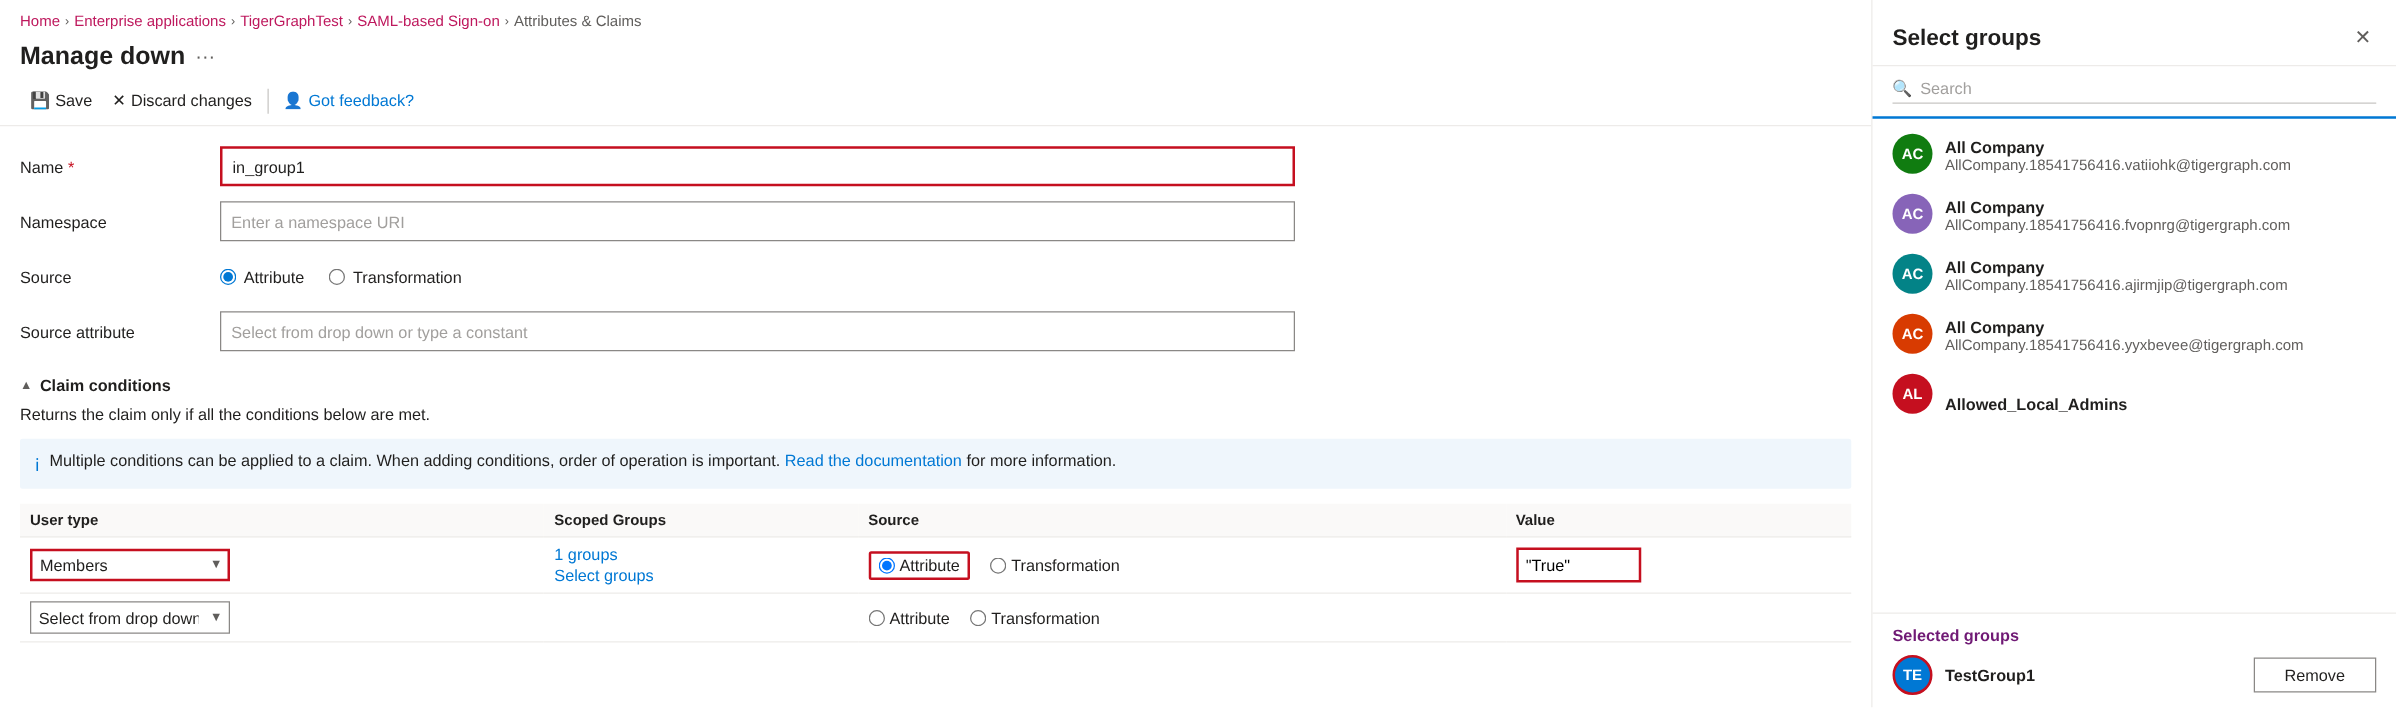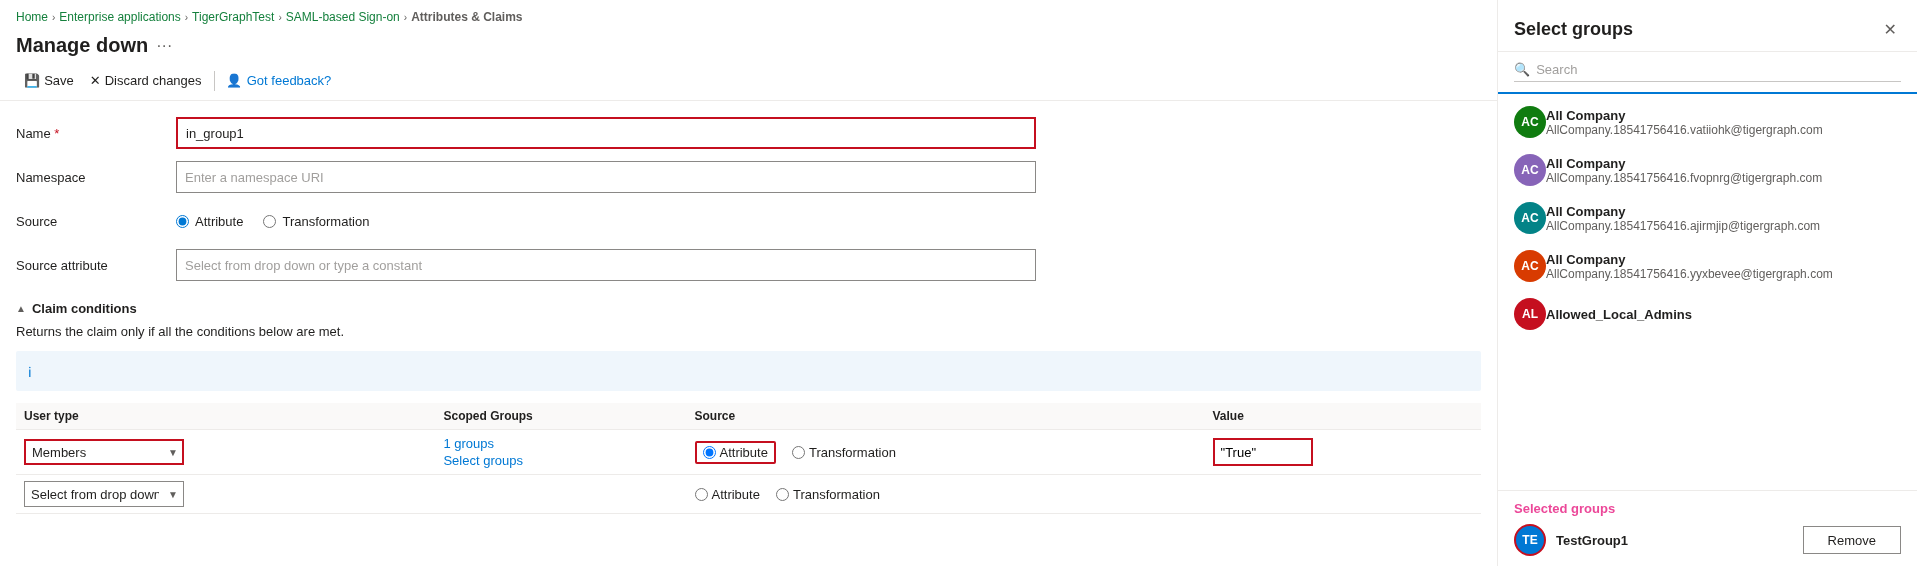--- a/index.html
+++ b/index.html
@@ -3,23 +3,23 @@
   <meta charset="utf-8">
   <style>
     * { box-sizing: border-box; margin: 0; padding: 0; }
     body { font-family: 'Segoe UI', Arial, sans-serif; font-size: 13px; color: #201f1e; background: #fff; display: flex; height: 566px; overflow: hidden; }
     
     
     .main-area { flex: 1; overflow-y: auto; padding: 0; min-width: 0; }
     
     
     .breadcrumb { display: flex; align-items: center; padding: 10px 16px 6px; font-size: 12px; color: #0078d4; gap: 4px; flex-wrap: wrap; }
-    .breadcrumb a { color: #15803d; text-decoration: none; }
+    .breadcrumb a { color: #be185d; text-decoration: none; }
     .breadcrumb .sep { color: #605e5c; font-size: 10px; }
-    .breadcrumb .current { color: #605e5c; font-weight: bold; }
+    .breadcrumb .current { color: #605e5c; }
 
     
     .page-header { display: flex; align-items: center; padding: 4px 16px 8px; gap: 8px; }
     .page-title { font-size: 20px; font-weight: 600; color: #201f1e; }
     .more-icon { color: #605e5c; cursor: pointer; font-size: 16px; }
 
     
     .toolbar { display: flex; align-items: center; padding: 4px 16px 8px; gap: 0; border-bottom: 1px solid #edebe9; }
     .toolbar-btn { display: flex; align-items: center; gap: 4px; padding: 4px 8px; cursor: pointer; color: #201f1e; font-size: 13px; border: none; background: none; }
     .toolbar-sep { width: 1px; height: 20px; background: #c8c6c4; margin: 0 4px; }
@@ -81,29 +81,29 @@
     
     
     .search-container { padding: 10px 16px; border-bottom: 2px solid #0078d4; }
     .search-inner { display: flex; align-items: center; border-bottom: 1px solid #c8c6c4; gap: 6px; padding-bottom: 4px; }
     .search-icon { color: #605e5c; font-size: 13px; }
     .search-input { border: none; outline: none; font-size: 13px; flex: 1; color: #201f1e; }
     .search-input::placeholder { color: #a19f9d; }
     
     
     .groups-list { flex: 1; overflow-y: auto; padding: 4px 0; }
-    .group-item { display: flex; align-items: center; padding: 8px 16px; gap: 0; cursor: pointer; }
+    .group-item { display: flex; align-items: flex-end; padding: 8px 16px; gap: 10px; cursor: pointer; }
     .group-avatar { width: 32px; height: 32px; border-radius: 50%; display: flex; align-items: center; justify-content: center; font-size: 12px; font-weight: 600; color: #fff; flex-shrink: 0; }
     .group-info { display: flex; flex-direction: column; }
     .group-name { font-size: 13px; font-weight: 600; color: #201f1e; }
     .group-email { font-size: 12px; color: #605e5c; }
     
     
     .selected-section { border-top: 1px solid #edebe9; padding: 10px 16px; }
-    .selected-label { font-size: 13px; font-weight: 600; color: #ec4899; margin-bottom: 8px; }
+    .selected-label { font-size: 13px; font-weight: 600; color: #701a75; margin-bottom: 8px; }
     .selected-item { display: flex; align-items: center; justify-content: space-between; }
     .selected-group-info { display: flex; align-items: center; gap: 10px; }
     .selected-avatar { width: 32px; height: 32px; border-radius: 50%; display: flex; align-items: center; justify-content: center; font-size: 12px; font-weight: 600; color: #fff; flex-shrink: 0; border: 2px solid #c50f1f; }
     .remove-btn { height: 28px; padding: 0 24px; border: 1px solid #8a8886; background: #fff; cursor: pointer; font-size: 13px; color: #201f1e; }
     
     
     .groups-list::-webkit-scrollbar { width: 6px; }
     .groups-list::-webkit-scrollbar-track { background: #f3f2f1; }
     .groups-list::-webkit-scrollbar-thumb { background: #c8c6c4; }
     .dropdown-wrapper { position: relative; display: inline-block; }
@@ -185,20 +185,25 @@
 
   <div class="conditions-section">
     <div class="conditions-header">
       <span class="chevron">▲</span>
       <span>Claim conditions</span>
     </div>
     <div class="conditions-desc">Returns the claim only if all the conditions below are met.</div>
 
     <div class="info-box">
       <span class="info-icon">ℹ</span>
+      <span>
+        <span>Multiple conditions can be applied to a claim. When adding conditions, order of operation is important.</span>
+        <a href="#" class="info-link">Read the documentation</a>
+        <span>for more information.</span>
+      </span>
     </div>
 
     <table class="conditions-table">
       <thead>
         <tr>
           <th>User type</th>
           <th>Scoped Groups</th>
           <th>Source</th>
           <th>Value</th>
         </tr>

